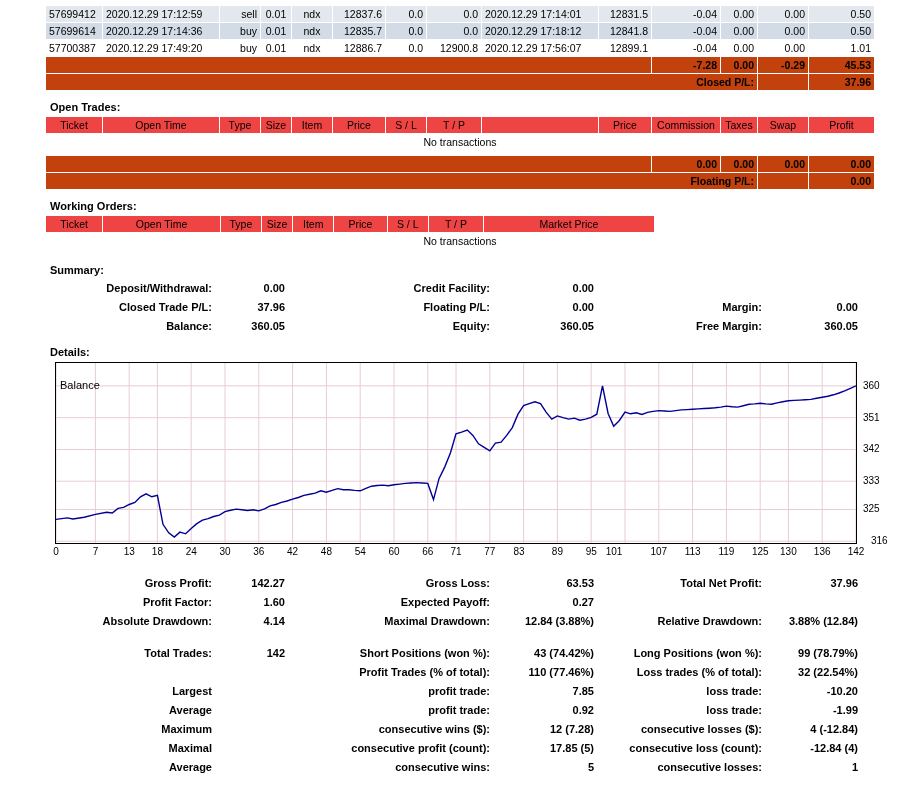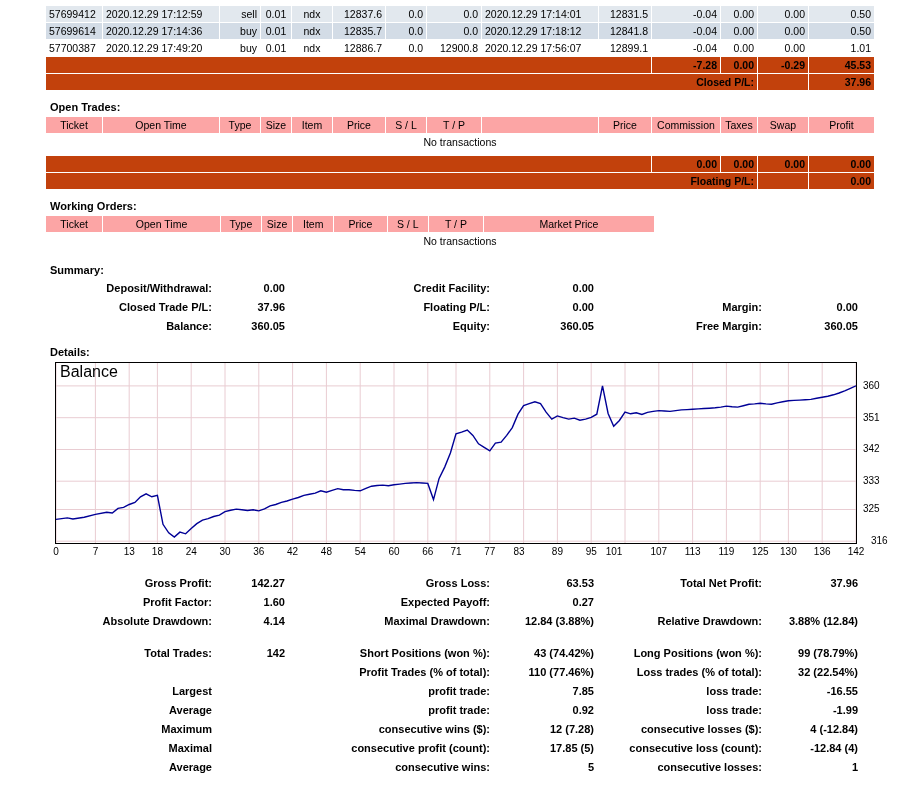--- a/index.html
+++ b/index.html
@@ -3,21 +3,21 @@
 <meta charset="utf-8">
 <style>
   html,body{margin:0;padding:0;background:#fff;}
   body{font-family:"Liberation Sans",sans-serif;font-size:11px;color:#000;}
   .page{width:920px;height:799px;overflow:hidden;position:relative;background:#fff;}
   .content{padding:5px 0 0 45px;width:860px;}
 
   
   table.tt{border-collapse:separate;border-spacing:1px;table-layout:fixed;width:830px;}
   table.tt td{padding:1px 3px;font-size:10.5px;white-space:nowrap;overflow:hidden;height:14px;}
-  tr.hdr td{background:#fca5a5;text-align:center;color:#000;}
+  tr.hdr td{background:#ef4444;text-align:center;color:#000;}
   tr.hdr td.nobg{background:transparent;}
   tr.row-a td{background:#e2e8ee;}
   tr.row-b td{background:#d3dce6;}
   tr.row-c td{background:#ffffff;}
   tr.plain td{background:#fff;}
   tr.tot td{background:#c2410c;font-weight:bold;}
   td.L{text-align:left}td.R{text-align:right}td.C{text-align:center}
   tr.spacer td{height:4px;padding:0;background:#fff;}
 
   .sec-title{font-weight:bold;margin:10px 0 3px 5px;}
@@ -26,21 +26,21 @@
   
   .grid6{display:grid;grid-template-columns:167px 73px 205px 104px 168px 96px;}
   .grid6 > div{text-align:right;font-weight:bold;height:19px;line-height:19px;white-space:nowrap;overflow:visible;}
   .stats{margin-top:12px;}
   .gap{margin-top:13px;}
 
   
   .chart-outer{position:relative;margin:4px 0 0 10px;width:848px;height:200px;}
   .chart-box{position:absolute;top:0;left:0;width:800px;height:180px;border:1px solid #000;background:#fff;}
   .chart-box svg{display:block;}
-  .chart-legend{position:absolute;top:0;left:4px;font-size:16px;}
+  .chart-legend{position:absolute;top:16px;left:4px;font-size:11px;}
   .yaxis{position:absolute;left:808px;top:1px;width:36px;height:180px;}
   .ylab{position:absolute;left:0;font-size:10px;}
   .xaxis{position:absolute;top:184px;left:1px;width:810px;height:14px;}
   .xlab{position:absolute;top:0;width:24px;text-align:center;font-size:10px;}
 </style>
 </head>
 <body>
 
 <div class="page">
 <div class="content">
@@ -357,21 +357,21 @@
       <div>110 (77.46%)</div>
       <div>Loss trades (% of total):</div>
       <div>32 (22.54%)</div>
     </div>
     <div class="grid6">
       <div>Largest</div>
       <div></div>
       <div>profit trade:</div>
       <div>7.85</div>
       <div>loss trade:</div>
-      <div>-16.55</div>
+      <div>-10.20</div>
     </div>
     <div class="grid6">
       <div>Average</div>
       <div></div>
       <div>profit trade:</div>
       <div>0.92</div>
       <div>loss trade:</div>
       <div>-1.99</div>
     </div>
     <div class="grid6">

